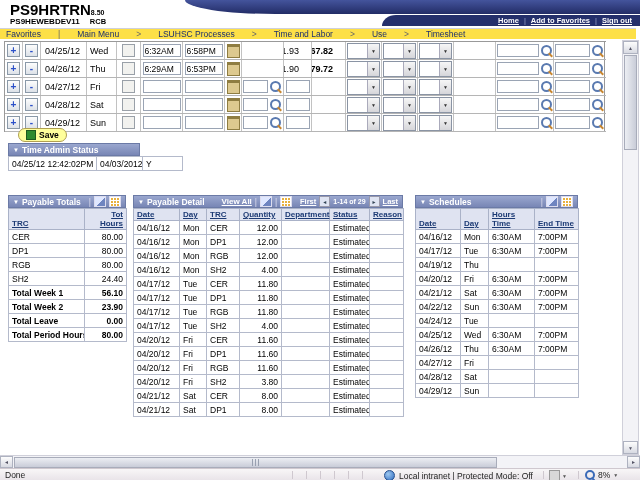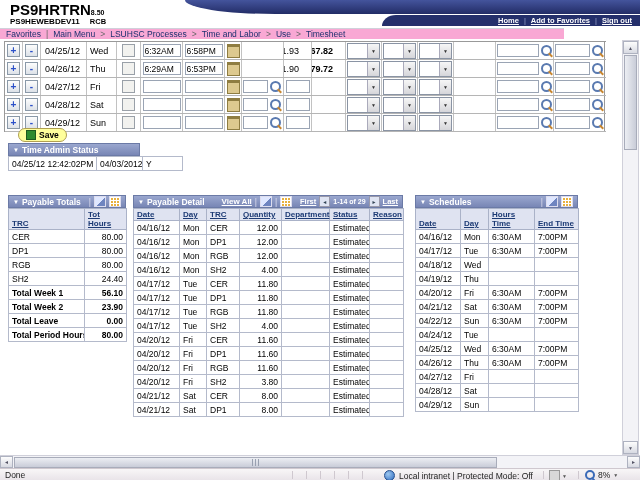--- a/index.html
+++ b/index.html
@@ -15,22 +15,22 @@
          border-top-left-radius:14px 11px;display:flex;align-items:center;justify-content:flex-end;
          gap:5px;padding-right:8px;color:#fff;}
   .navy2 a{color:#fff;text-decoration:underline;font-size:7.5px;font-weight:bold;}
   .navy2 .sep{color:#9aa4cc;font-size:7.5px;}
   .logo1{position:absolute;left:10px;top:1px;font-weight:bold;font-size:15px;color:#000;}
   .logo1 .ver{font-size:7px;font-weight:bold;}
   .logo2{position:absolute;left:10px;top:17px;font-weight:bold;font-size:8px;}
   .logo2 .usr{margin-left:10px;font-size:7.5px;}
 
   
-  .crumb{position:absolute;left:0;top:28px;width:564px;height:11px;background:#f9a8d4;
-         border-top:1px solid #cfd0da;display:flex;align-items:center;gap:5px;
+  .crumb{position:absolute;left:0;top:28px;width:636px;height:11px;background:#fde047;
+         border-top:1px solid #cfd0da;display:flex;align-items:center;gap:17px;
          padding-left:6px;font-size:8.5px;color:#333;box-sizing:border-box;}
   .crumb a{color:#1c2f6e;text-decoration:none;}
   .csep{color:#666;}
   .caret{position:absolute;font-size:5px;color:#3b57c4;top:39px;}
 
   
   .grid{position:absolute;left:4px;top:41px;width:601px;border-top:1px solid #999;
         border-left:1px solid #999;background:#fff;}
   .trow{display:flex;height:17px;border-bottom:1px solid #b5b5b5;background:#fff;}
   .c{border-right:1px solid #c2c2c2;display:flex;align-items:center;justify-content:center;
@@ -470,21 +470,21 @@
       <span class="ico-grid"></span>
     </div>
     <table class="sect" style="width:118px">
       <colgroup>
           <col style="width:76px">
           <col style="width:42px">
         </colgroup>
       <tbody>
           <tr>
         <th>TRC</th>
-        <th style="">Tot Hours</th>
+        <th style="text-align:right">Tot Hours</th>
       </tr>
       </tbody>
         <tbody>
           <tr>
             <td style="text-align: left;">CER</td>
             <td style="text-align: right;">80.00</td>
           </tr>
           <tr>
             <td style="text-align: left;">DP1</td>
             <td style="text-align: right;">80.00</td>
@@ -718,26 +718,20 @@
             <td style="text-align: left;">6:30AM</td>
             <td style="text-align: left;">7:00PM</td>
           </tr>
           <tr>
             <td style="text-align: left;">04/17/12</td>
             <td style="text-align: left;">Tue</td>
             <td style="text-align: left;">6:30AM</td>
             <td style="text-align: left;">7:00PM</td>
           </tr>
           <tr>
-            <td style="text-align: left;">04/18/12</td>
-            <td style="text-align: left;">Wed</td>
-            <td style="text-align: left;"></td>
-            <td style="text-align: left;"></td>
-          </tr>
-          <tr>
             <td style="text-align: left;">04/19/12</td>
             <td style="text-align: left;">Thu</td>
             <td style="text-align: left;"></td>
             <td style="text-align: left;"></td>
           </tr>
           <tr>
             <td style="text-align: left;">04/20/12</td>
             <td style="text-align: left;">Fri</td>
             <td style="text-align: left;">6:30AM</td>
             <td style="text-align: left;">7:00PM</td>

